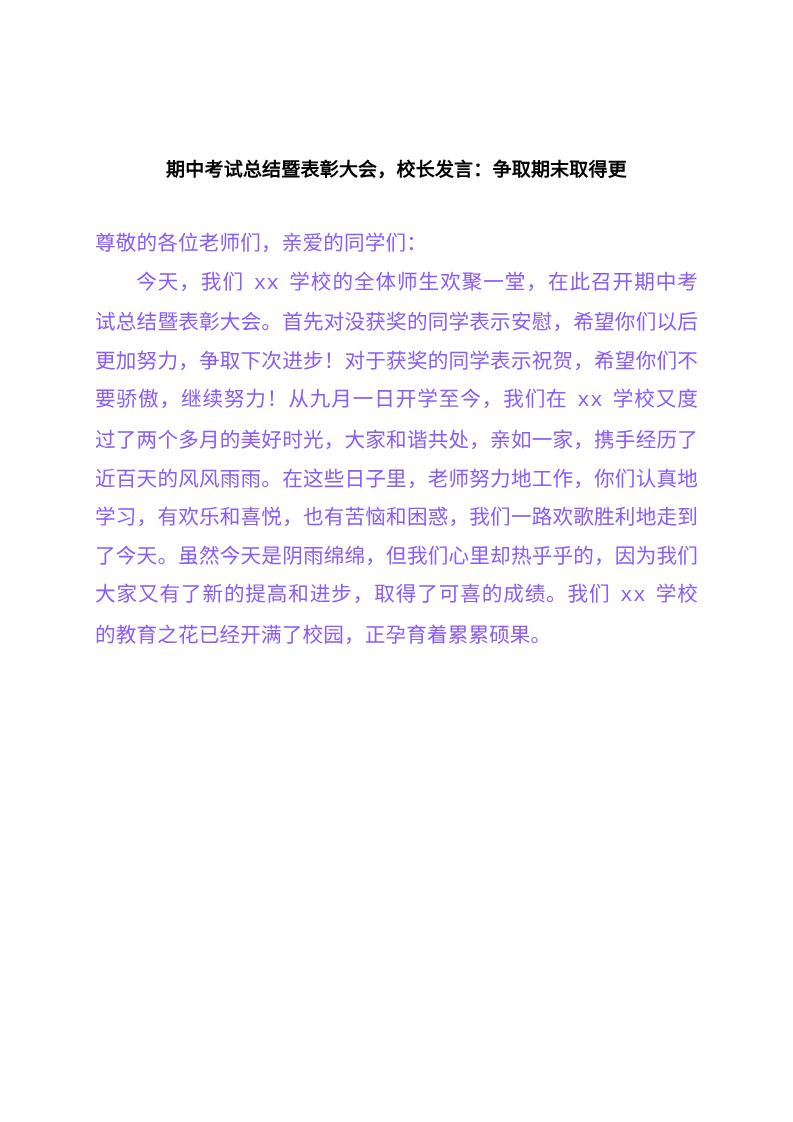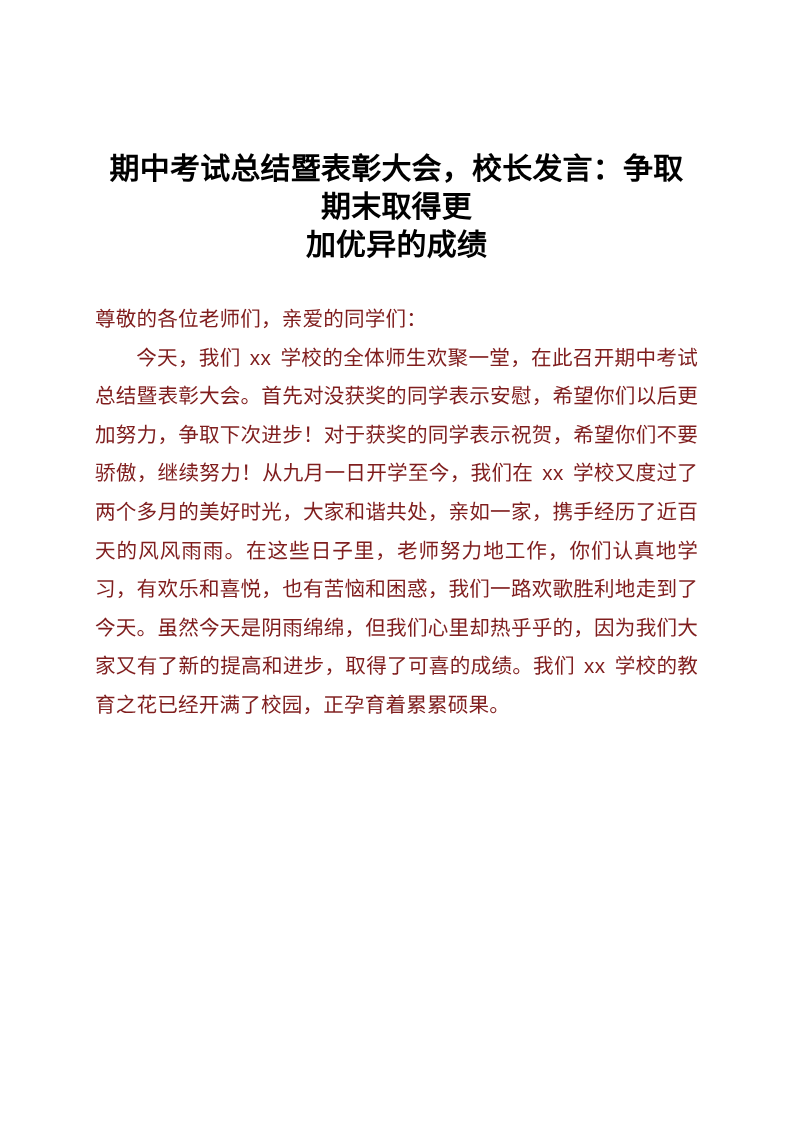--- a/index.html
+++ b/index.html
@@ -22,65 +22,64 @@
   }
   .doc-body {
     position: absolute;
     left: 95px;
     top: 150px;
     width: 603px;
   }
   .doc-title {
     font-family: "DejaVu Sans", "Liberation Sans", sans-serif;
     font-weight: 700;
-    font-size: 30px;
+    font-size: 19px;
     line-height: 38px;
     color: #000000;
     text-align: center;
     letter-spacing: 0.2px;
     margin: 0 0 0 0;
     padding: 0;
   }
   .title-spacer {
     height: 36px;
   }
   .para {
     font-family: "Liberation Serif", "DejaVu Serif", serif;
     font-size: 20.6px;
     line-height: 38.6px;
-    color: #7f1d1d;
+    color: #8b5cf6;
     margin: 0;
     padding: 0;
     text-align: justify;
     text-justify: inter-character;
     letter-spacing: 0.15px;
     word-break: break-all;
   }
   .para.indent {
     text-indent: 2em;
   }
   .para.noindent {
     text-indent: 0;
   }
   .latin {
-    font-family: Liberation Sans, sans-serif;
+    font-family: Liberation Mono, monospace;
     padding: 0 0.18em;
     letter-spacing: 0.5px;
   }
 </style>
 </head>
 <body>
 
 <div class="page">
 
   <div class="doc-body">
 
     <h1 class="doc-title">
       <span style="display: block;">期中考试总结暨表彰大会，校长发言：争取期末取得更</span>
-      <span style="display: block;">加优异的成绩</span>
     </h1>
 
     <div class="title-spacer"></div>
 
     <p class="para noindent">尊敬的各位老师们，亲爱的同学们：</p>
 
 
     <p class="para indent">今天，我们 <span class="latin">xx</span> 学校的全体师生欢聚一堂，在此召开期中考试总结暨表彰大会。首先对没获奖的同学表示安慰，希望你们以后更加努力，争取下次进步！对于获奖的同学表示祝贺，希望你们不要骄傲，继续努力！从九月一日开学至今，我们在 <span class="latin">xx</span> 学校又度过了两个多月的美好时光，大家和谐共处，亲如一家，携手经历了近百天的风风雨雨。在这些日子里，老师努力地工作，你们认真地学习，有欢乐和喜悦，也有苦恼和困惑，我们一路欢歌胜利地走到了今天。虽然今天是阴雨绵绵，但我们心里却热乎乎的，因为我们大家又有了新的提高和进步，取得了可喜的成绩。我们 <span class="latin">xx</span> 学校的教育之花已经开满了校园，正孕育着累累硕果。</p>
 
 

